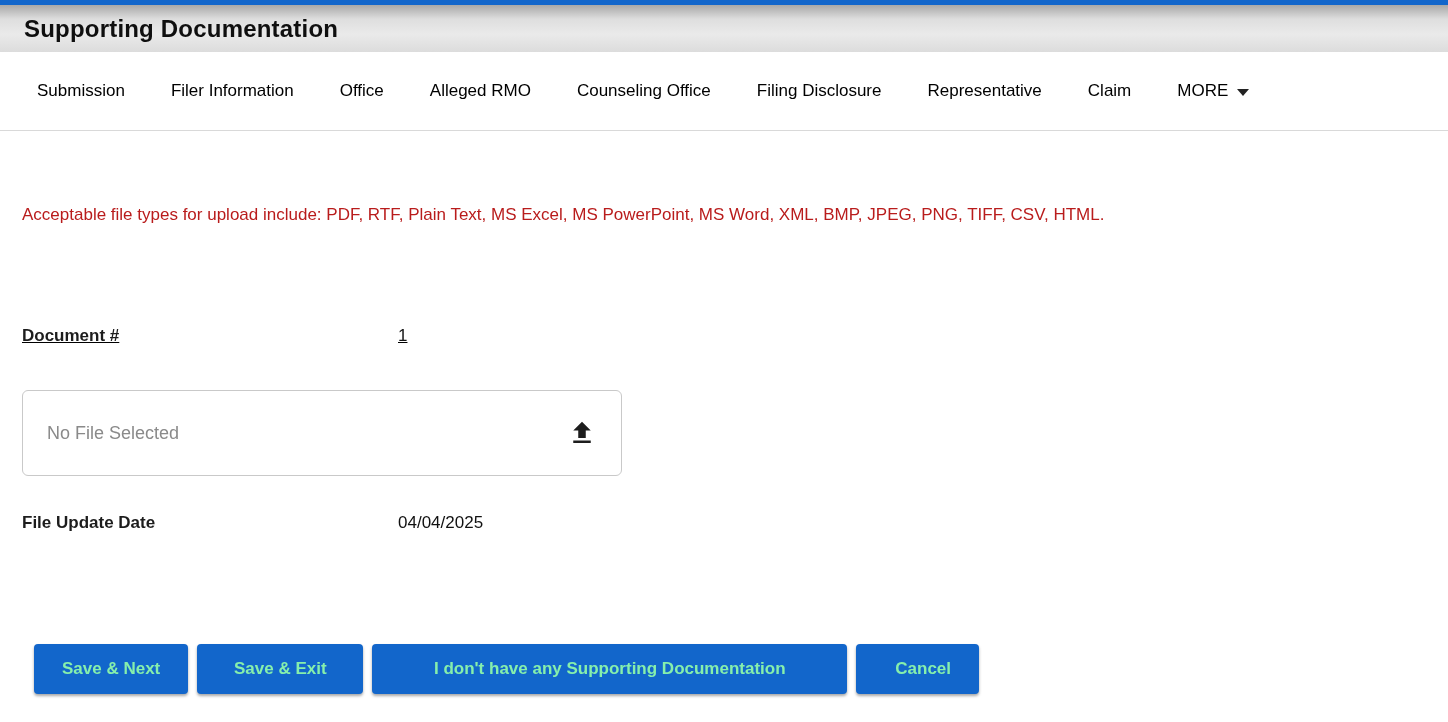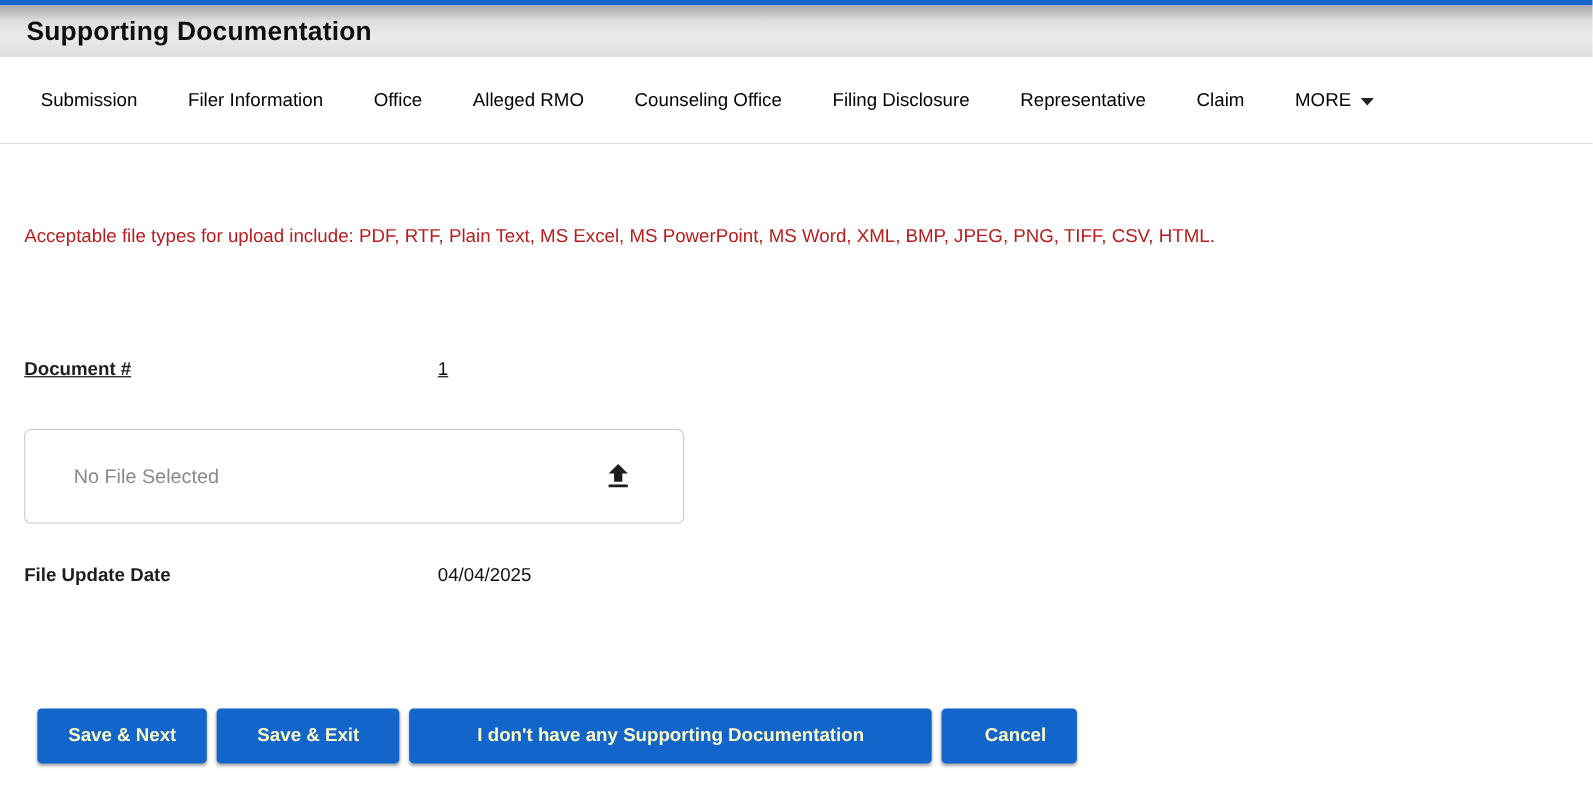--- a/index.html
+++ b/index.html
@@ -99,21 +99,21 @@
 
   
   .upload-box {
     width: 600px;
     height: 86px;
     border: 1px solid #c9c9c9;
     border-radius: 6px;
     background: #fff;
     display: flex;
     align-items: center;
-    padding: 0 44px;
+    padding: 0 24px;
     cursor: pointer;
   }
   .upload-placeholder {
     font-size: 18px;
     color: #8a8a8a;
   }
   .upload-icon {
     margin-left: auto;
     width: 30px;
     height: 30px;
@@ -124,21 +124,21 @@
   .upload-icon svg { width: 30px; height: 30px; fill: #1d1d1d; }
 
   
   .button-row {
     display: flex;
     margin: 111px 0 0 12px;
   }
   .btn {
     height: 50px;
     background: #1266cb;
-    color: #fef9c3;
+    color: #86efac;
     font-family: "Liberation Sans", sans-serif;
     font-size: 17px;
     font-weight: 700;
     border: none;
     border-radius: 4px;
     padding: 0 28px;
     margin-right: 9px;
     cursor: pointer;
     box-shadow: 0 2px 3px rgba(0,0,0,0.35);
     display: flex;

